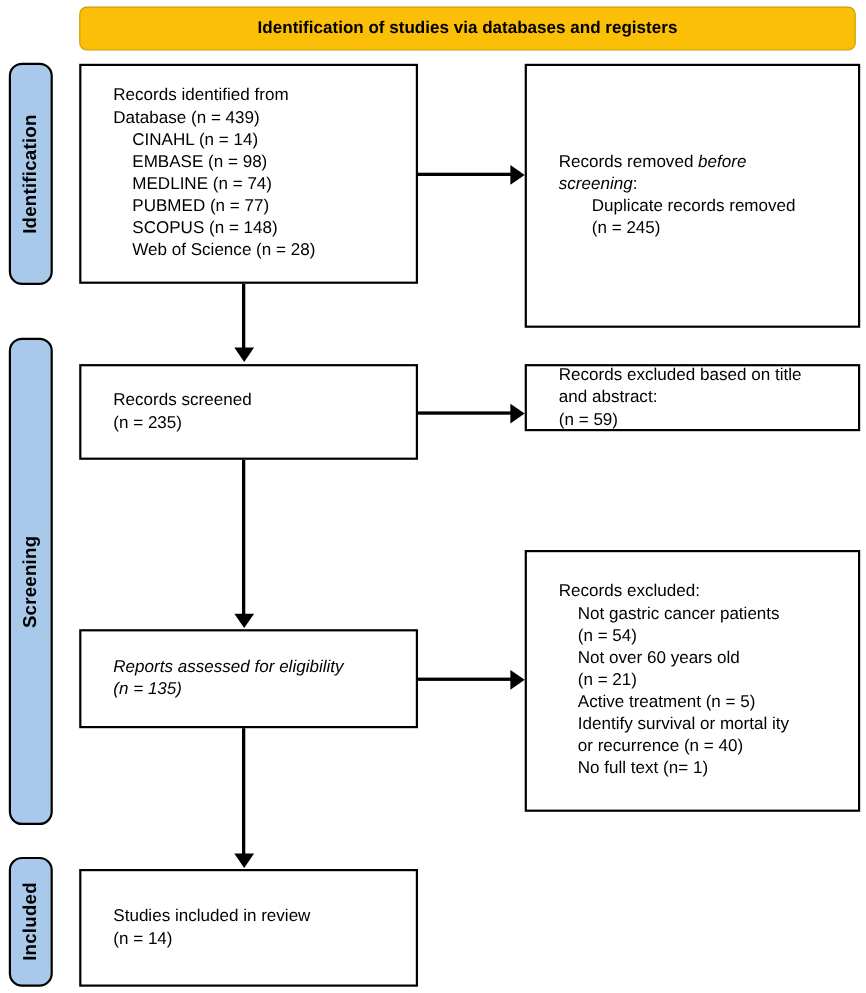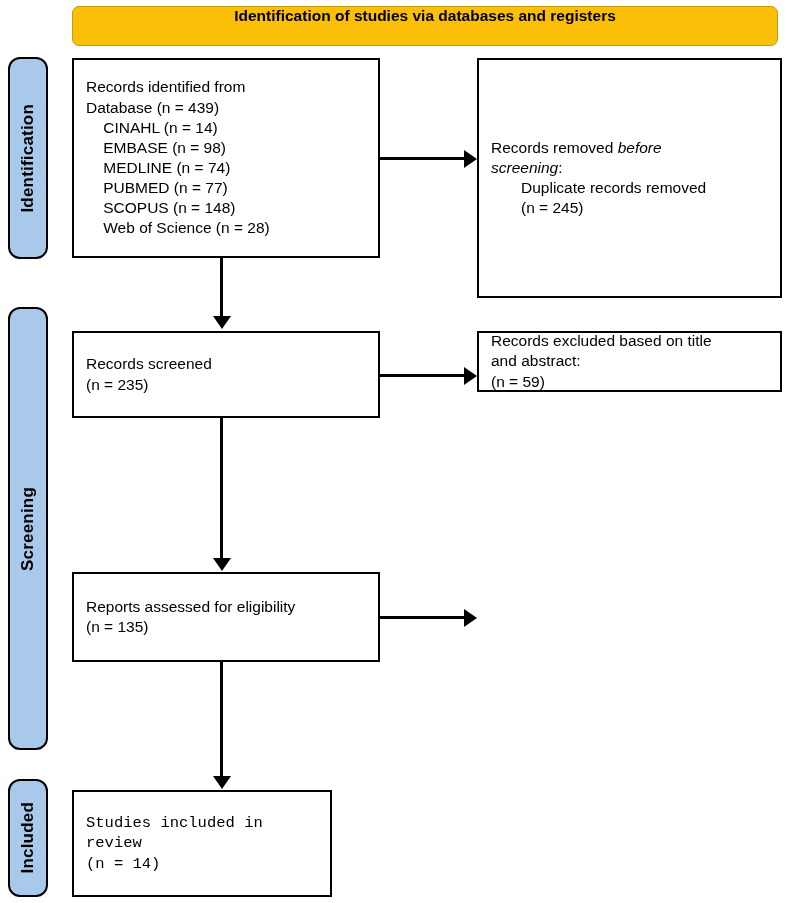--- a/index.html
+++ b/index.html
@@ -51,56 +51,57 @@
   #header-banner {
     position: absolute;
     left: 72px;
     top: 6px;
     width: 706px;
     height: 40px;
     background: #fbbf07;
     border: 1.5px solid #c99a06;
     border-radius: 7px;
     display: flex;
-    align-items: flex-start;
+    align-items: center;
     justify-content: center;
     box-sizing: border-box;
   }
   #header-banner .banner-text {
     font-weight: bold;
     font-size: 15.5px;
     color: #000;
     text-align: center;
   }
 
   
   .pbox {
     position: absolute;
     background: #ffffff;
     border: 2.5px solid #000000;
     box-sizing: border-box;
     display: flex;
     flex-direction: column;
     justify-content: center;
+    padding-left: 17px;
   }
   .pbox .ptext {
     font-size: 15.5px;
     line-height: 1.30;
     padding: 0 12px;
     white-space: pre-wrap;
     color: #000;
   }
   .pbox .ptext .indent { padding-left: 30px; display: inline-block; }
   .pbox .ptext em { font-style: italic; }
 
   
   #box-identified   { left: 72px; top: 58px;  width: 308px; height: 200px; }
   #box-screened     { left: 72px; top: 331px; width: 308px; height: 87px;  }
-  #box-eligibility  { left: 72px; top: 572px; width: 308px; height: 90px;  }
-  #box-included     { left: 72px; top: 790px; width: 260px; height: 107px; font-family: Liberation Mono, monospace; }
+  #box-eligibility  { left: 72px; top: 572px; width: 308px; height: 90px; font-style: italic;  }
+  #box-included     { left: 72px; top: 790px; width: 308px; height: 107px; }
 
   
   #box-removed       { left: 477px; top: 58px;  width: 305px; height: 240px; }
   #box-excl-title    { left: 477px; top: 331px; width: 305px; height: 61px;  }
   #box-excl-reasons  { left: 477px; top: 500px; width: 305px; height: 238px; }
 
   
   .vline {
     position: absolute;
     width: 2.5px;
@@ -193,20 +194,31 @@
 <span class="indent">Duplicate records removed</span>
 <span class="indent">(n = 245)</span></div>
   </div>
 
   <div class="pbox" id="box-excl-title">
     <div class="ptext">Records excluded based on title
 and abstract:
 (n = 59)</div>
   </div>
 
+  <div class="pbox" id="box-excl-reasons">
+    <div class="ptext">Records excluded:
+    Not gastric cancer patients
+    (n = 54)
+    Not over 60 years old
+    (n = 21)
+    Active treatment (n = 5)
+    Identify survival or mortal ity
+    or recurrence (n = 40)
+    No full text (n= 1)</div>
+  </div>
 
   <div class="vline" id="conn-v1"></div>
   <div class="arrow-down" id="arrow-v1"></div>
 
   <div class="vline" id="conn-v2"></div>
   <div class="arrow-down" id="arrow-v2"></div>
 
   <div class="vline" id="conn-v3"></div>
   <div class="arrow-down" id="arrow-v3"></div>
 

